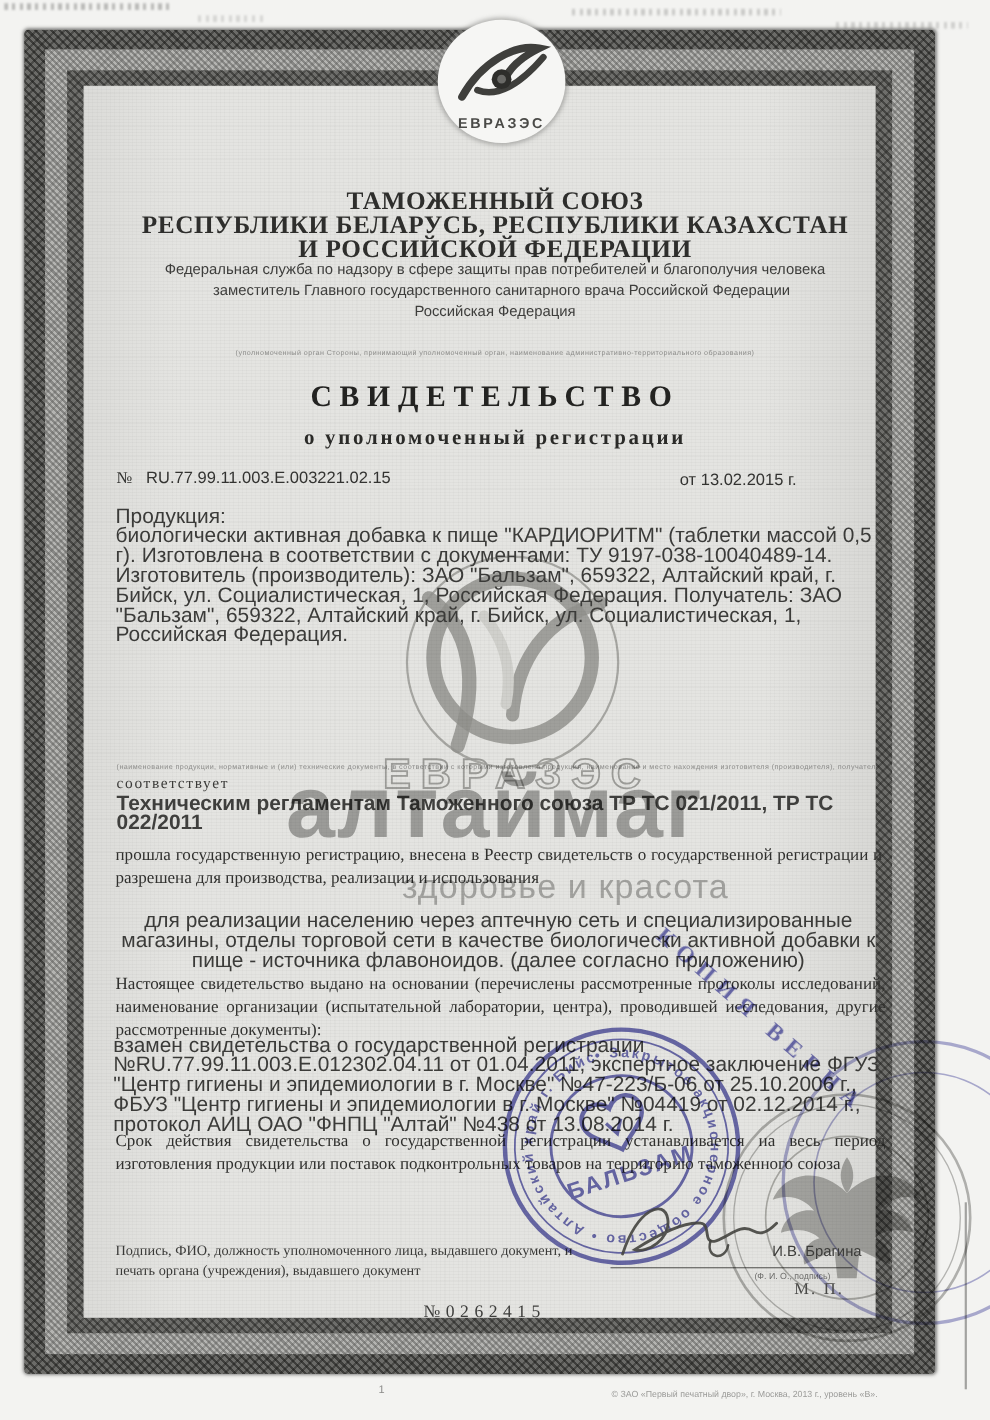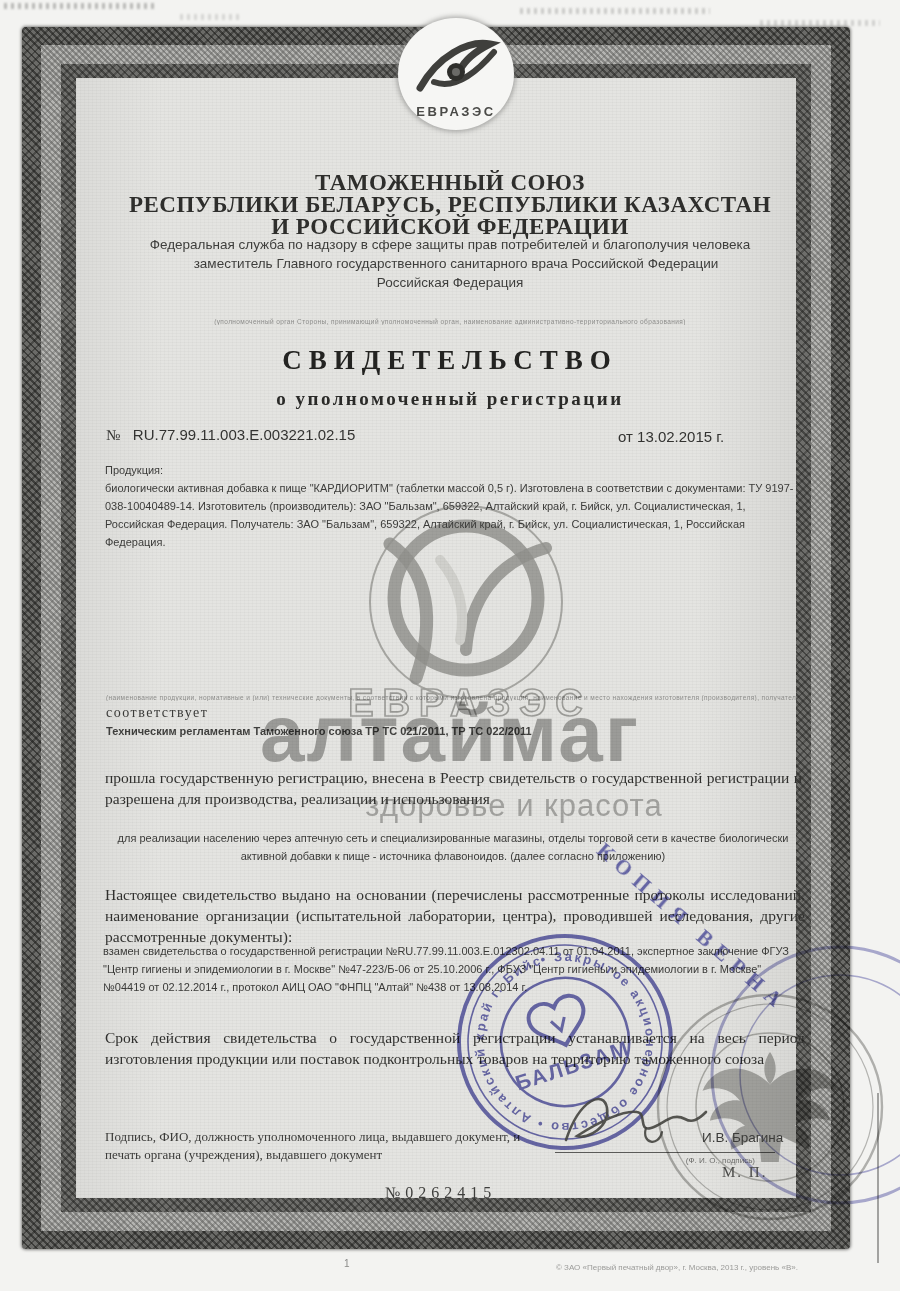--- a/index.html
+++ b/index.html
@@ -26,21 +26,21 @@
   .abs{position:absolute;}
   .ctr{left:0;right:0;text-align:center;}
   .serif{font-family:"Liberation Serif",serif;}
   .hdr1{font-weight:bold;font-size:23px;color:#2e2e2c;letter-spacing:.5px;}
   .agency{font-size:13.5px;color:#3e3e3c;}
   .micro{font-size:6.5px;color:#8c8c8a;letter-spacing:.4px;white-space:nowrap;overflow:hidden;
     filter:blur(.35px);}
   .title{font-weight:bold;font-size:27px;letter-spacing:7px;color:#232321;}
   .subtitle{font-weight:bold;font-size:19px;letter-spacing:2.5px;color:#2a2a28;}
   .numrow{font-size:15px;color:#333331;}
-  .body-sans{font-size:11px;line-height:18px;color:#3b3b39;}
+  .body-sans{font-size:19px;line-height:18px;color:#3b3b39;}
   .body-serif{font-family:"Liberation Serif",serif;font-size:15.5px;line-height:21px;
     color:#30302e;text-align:justify;}
   .wm{pointer-events:none;mix-blend-mode:multiply;}
   .wm-brand{font-weight:bold;font-size:80px;letter-spacing:2px;color:rgba(105,105,103,.55);
     filter:blur(.4px);}
   .wm-brand-sub{font-size:31px;letter-spacing:1px;color:rgba(120,120,118,.55);filter:blur(.4px);}
   .copy-stamp{font-family:"Liberation Serif",serif;font-weight:bold;font-size:21px;
     letter-spacing:8px;color:#4f4fab;opacity:.8;transform:rotate(41deg);transform-origin:0 0;
     white-space:nowrap;filter:blur(.3px);mix-blend-mode:multiply;}
   .sign-caption{font-family:"Liberation Serif",serif;font-size:13px;line-height:18px;color:#3a3a38;}

